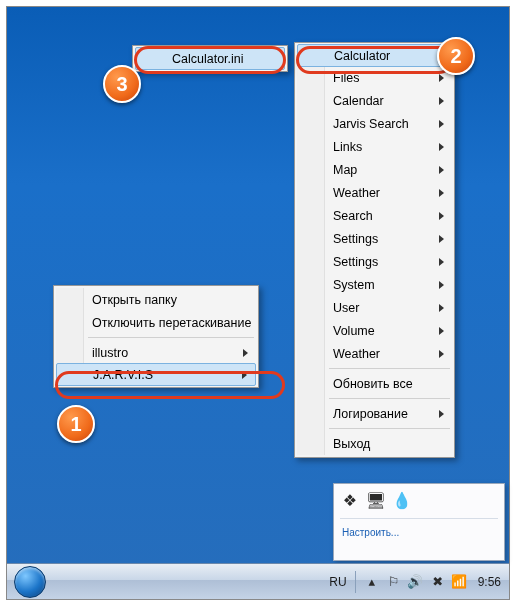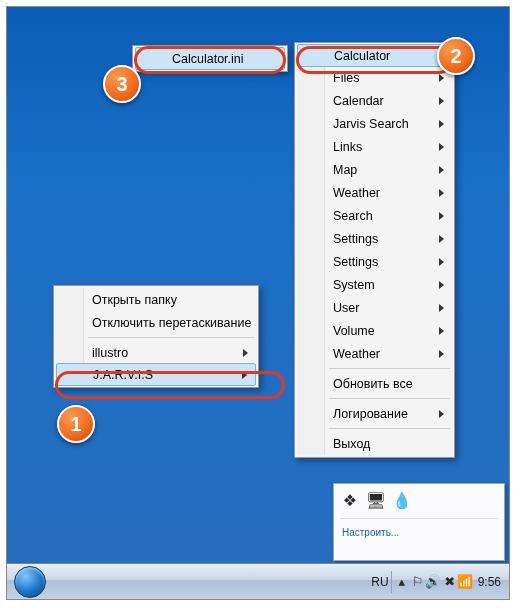--- a/index.html
+++ b/index.html
@@ -43,21 +43,21 @@
     width:46px; display:flex; align-items:center; justify-content:center;
   }
   .start-orb {
     width:32px; height:32px; border-radius:50%;
     background:radial-gradient(circle at 35% 30%, #7fc8ff 0%, #1b74c8 55%, #0b3e78 100%);
     border:1px solid #0a3b6d; box-shadow:inset 0 2px 3px rgba(255,255,255,0.5);
     position:relative;
   }
   .tb-mid { flex:1; }
   .tray {
-    display:flex; align-items:center; padding:0 8px;
+    display:flex; align-items:center; gap:6px; padding:0 8px;
     font-size:12px; color:#1a1a1a;
   }
   .tray .sep { width:1px; height:22px; background:#8aa0bb; margin:0 2px; }
   .tray .clock { margin-left:4px; }
   .tray-icon { width:16px; height:16px; display:flex; align-items:center; justify-content:center; font-size:13px; color:#2b2b2b;}
   
   .toolbar-pop {
     position:absolute; left:326px; bottom:38px; width:172px; height:78px;
     background:#fbfbfd; border:1px solid #9aa8bb; box-shadow:2px 2px 5px rgba(0,0,0,0.25);
     padding:6px;

